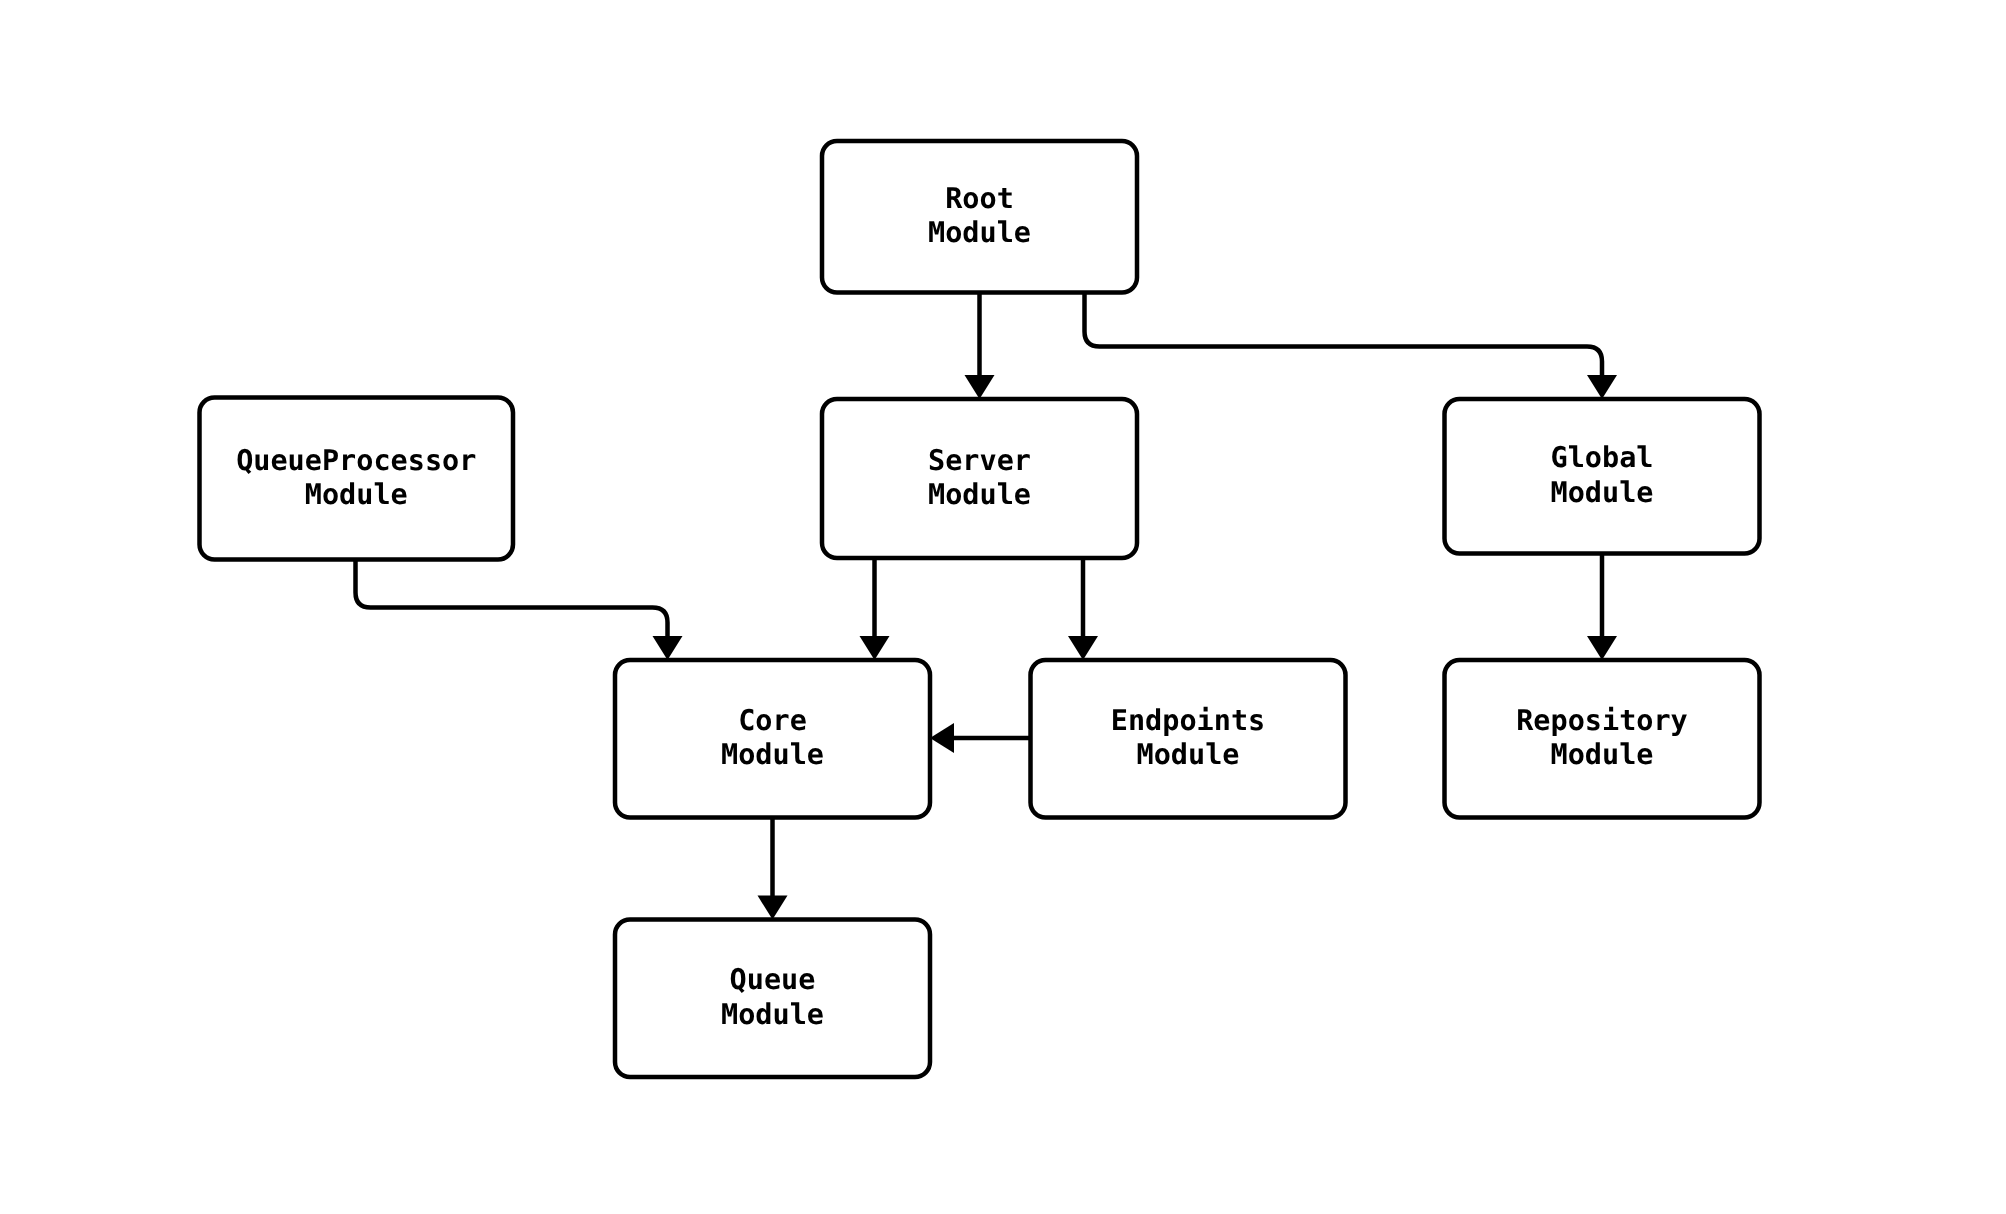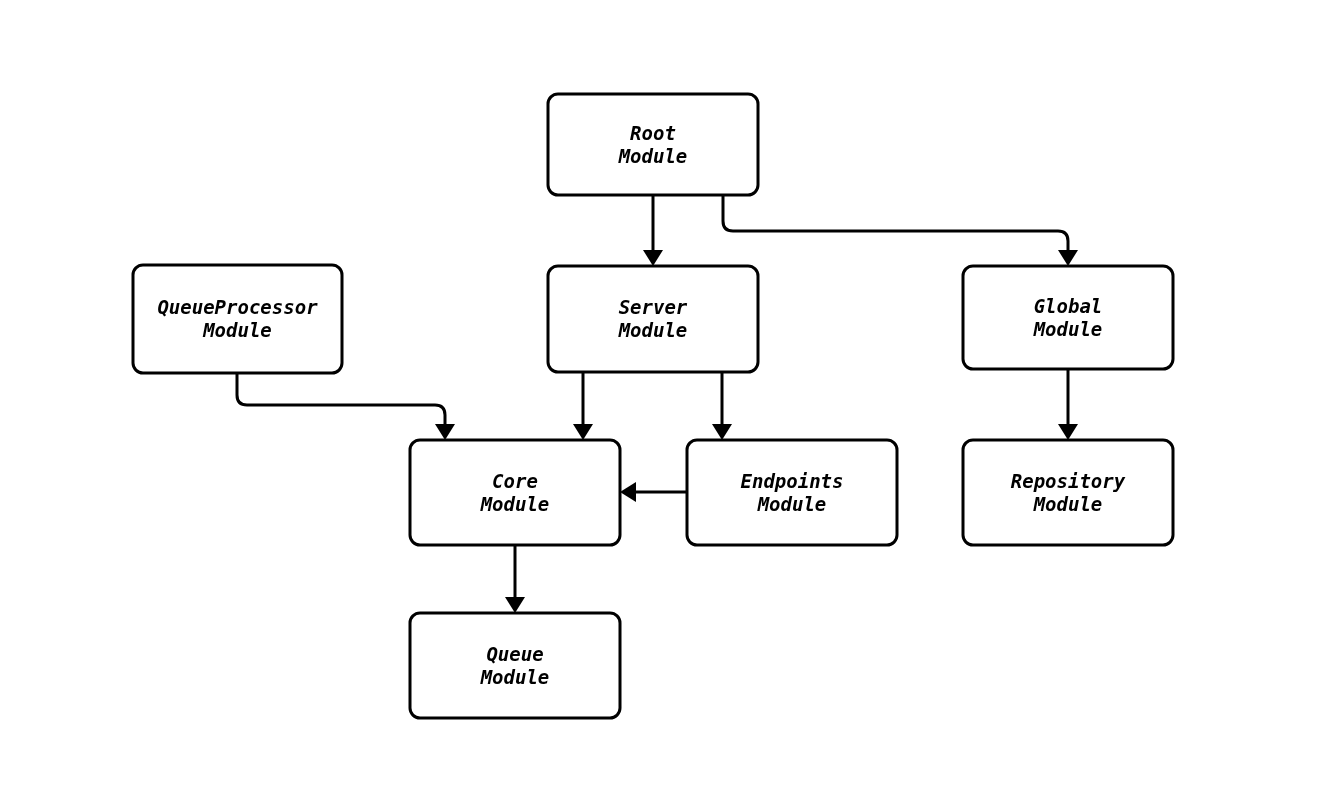--- a/index.html
+++ b/index.html
@@ -12,21 +12,20 @@
     width: 1337px;
     height: 809px;
     font-family: "DejaVu Sans Mono", "Liberation Mono", monospace;
     overflow: hidden;
   }
   #diagram-root {
     position: relative;
     width: 1251px;
     height: 809px;
     background: #ffffff;
-    font-style: italic;
   }
   svg.diagram-canvas {
     display: block;
     width: 1337px;
     height: 809px;
     background: #ffffff;
   }
   .node-box {
     fill: #ffffff;
     stroke: #000000;

